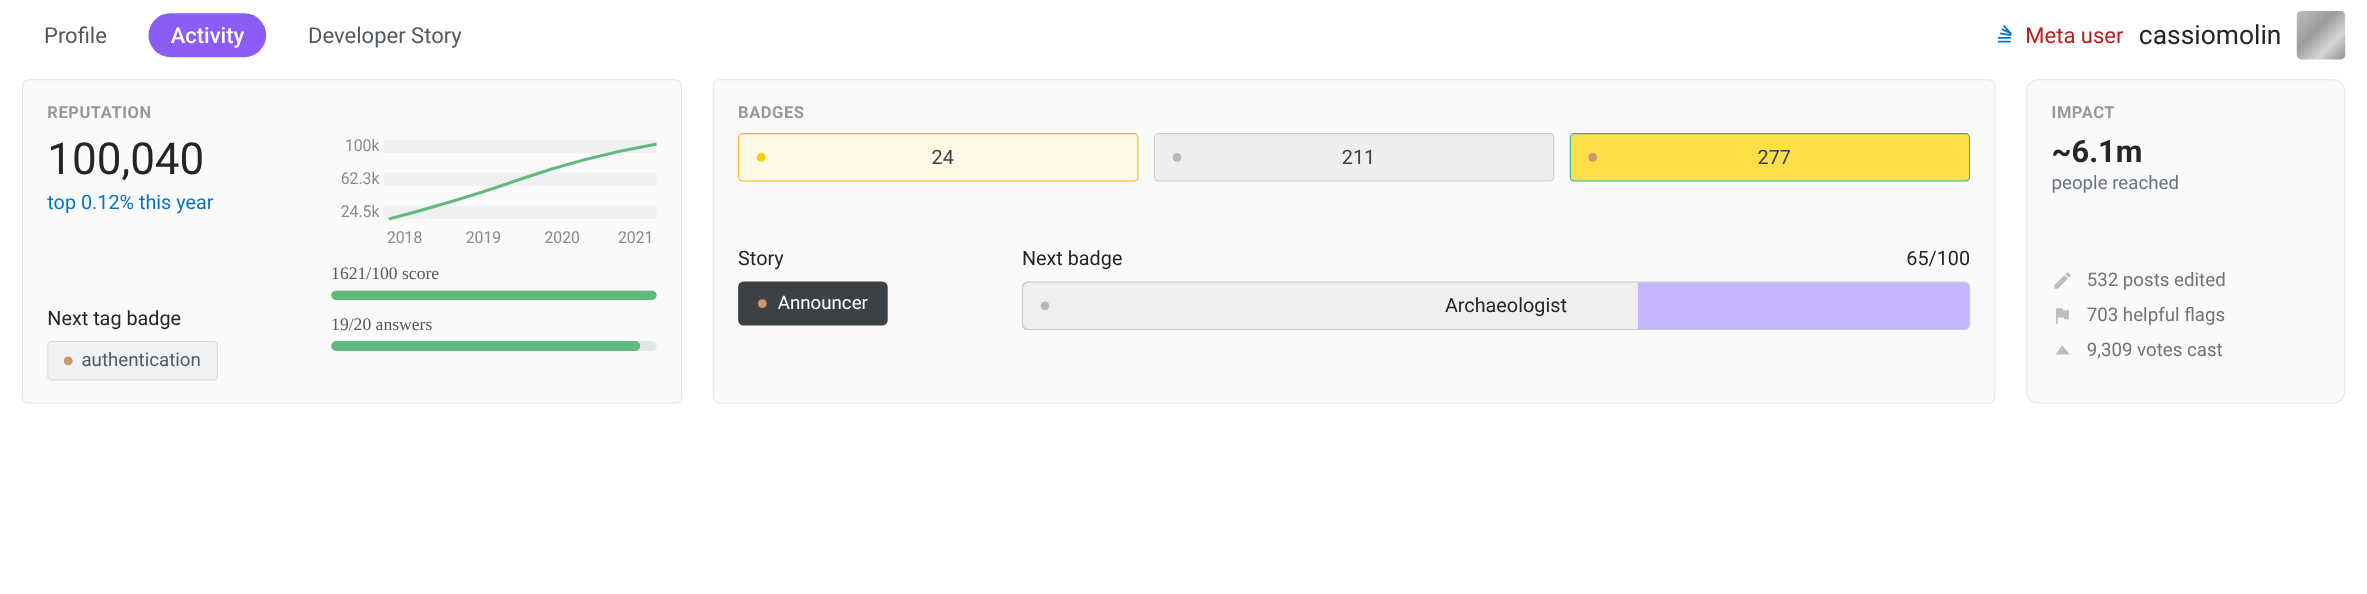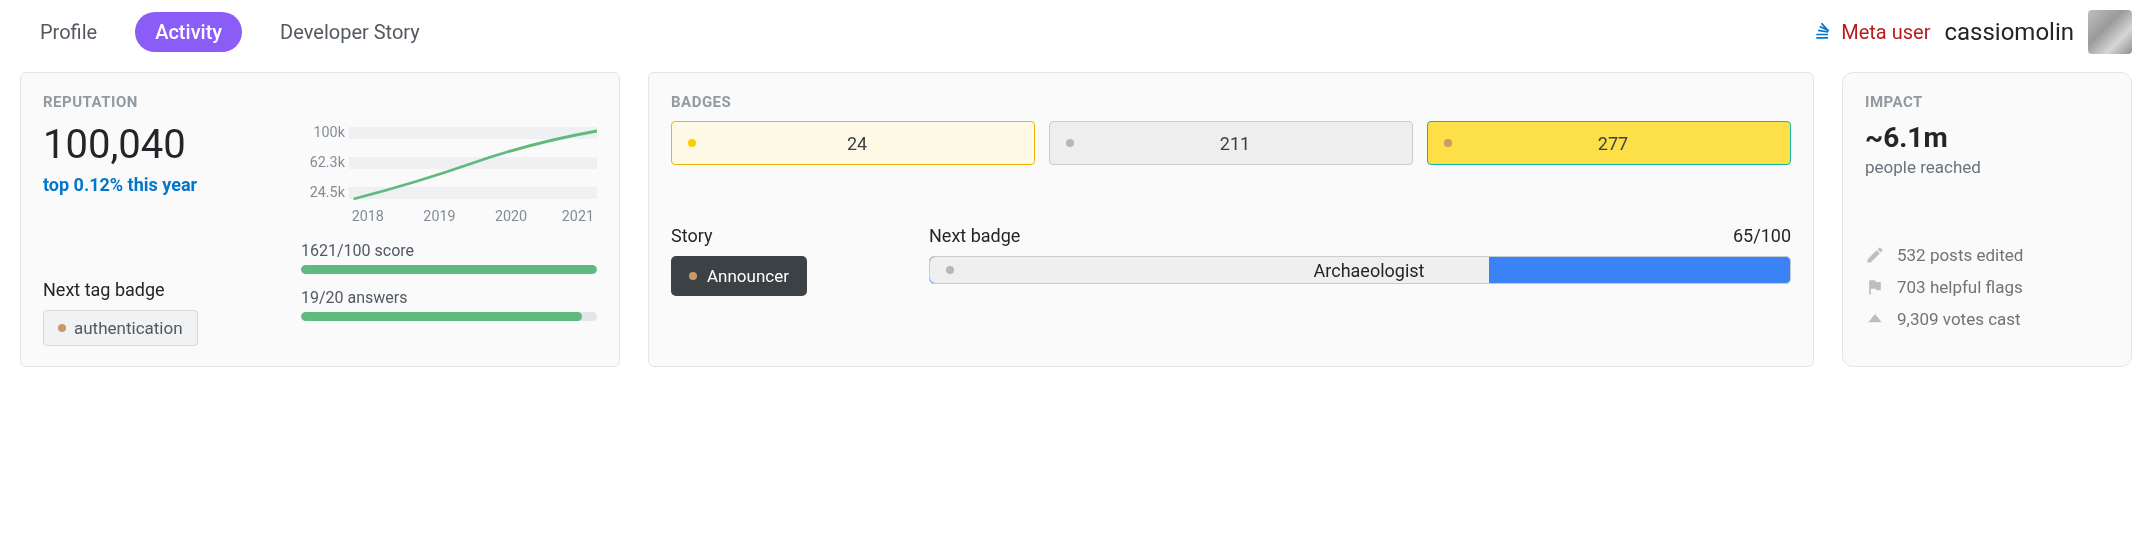--- a/index.html
+++ b/index.html
@@ -86,21 +86,21 @@
   .rep-value {
     font-size: 40px;
     font-weight: 400;
     color: #232629;
   }
   .rep-rank {
     display: block;
     margin-top: 6px;
     color: #0077cc;
     font-size: 18px;
-    font-weight: 700;
+    font-weight: 400;
     cursor: pointer;
   }
   .rep-chart {
     flex: 1 1 auto;
     position: relative;
     height: 120px;
   }
   .chart-svg { width: 100%; height: 100%; }
   .chart-ylabel, .chart-xlabel {
     font-size: 15px;
@@ -127,21 +127,21 @@
     cursor: pointer;
   }
   .bdot {
     display: inline-block;
     width: 8px; height: 8px;
     border-radius: 50%;
   }
   .bdot.bronze { background: #cc9966; }
   .bdot.silver { background: #b4b8bc; }
   .bdot.gold { background: #ffcc00; }
-  .progress-block { margin-bottom: 14px; }
+  .progress-block { margin-bottom: 14px; font-family: Liberation Serif, serif; }
   .progress-label {
     font-size: 16px;
     color: #525960;
     margin-bottom: 5px;
   }
   .progress-track {
     height: 9px;
     background: #e3e6e8;
     border-radius: 5px;
     overflow: hidden;
@@ -198,22 +198,22 @@
     color: #ffffff;
     border-radius: 5px;
     padding: 10px 18px;
     font-size: 17px;
     cursor: pointer;
   }
   .next-badge-pill {
     display: flex;
     align-items: center;
     gap: 10px;
-    height: 28px;
-    background: #3b82f6;
+    height: 44px;
+    background: #c4b5fd;
     border: 1px solid #c8ccd0;
     border-radius: 5px;
     padding: 12px 16px;
     position: relative;
     cursor: pointer;
   }
   .next-badge-name {
     flex: 1;
     text-align: center;
     font-size: 18px;

